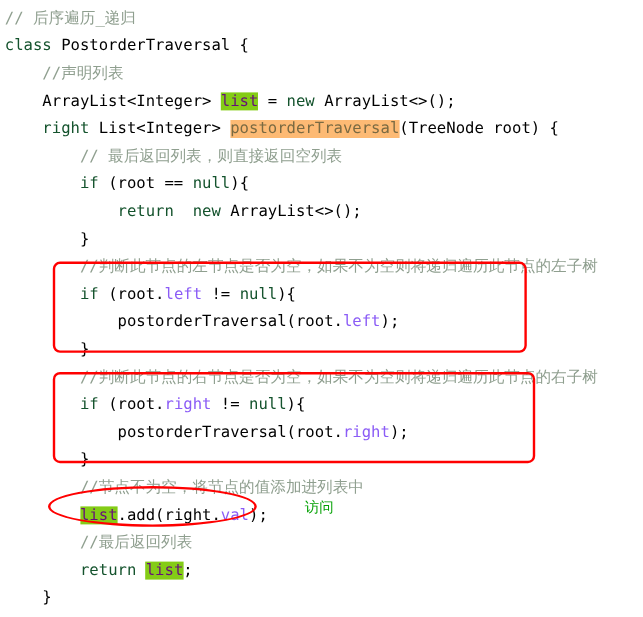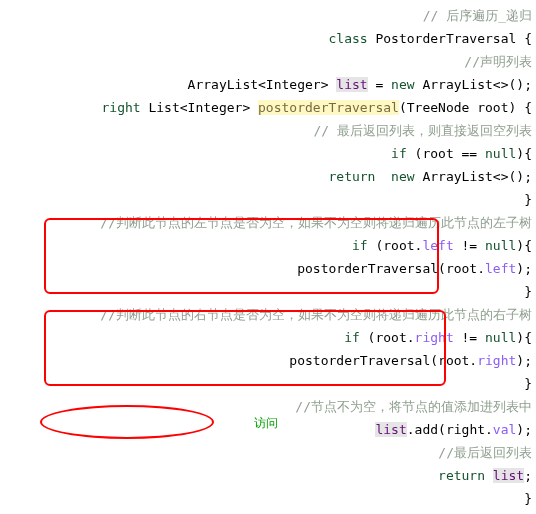--- a/index.html
+++ b/index.html
@@ -7,25 +7,25 @@
     padding: 4px;
     font-family: Consolas, Monaco, monospace;
     font-size: 13px;
     line-height: 23px;
     background: #ffffff;
     color: #000;
     width: 536px;
     box-sizing: border-box;
     position: relative;
   }
-  .line { white-space: pre; text-align: right; }
+  .line { white-space: pre; }
   .comment { color: #8f9f8f; }
   .kw { color: #14532d; font-weight: normal; }
-  .method-decl { color: #7a6a42; background: #fef9c3; margin-top: 18px; }
-  .var-hl { color: #660e7a; background: #e5e5e5; }
+  .method-decl { color: #7a6a42; background: #fdba74; margin-top: 18px; }
+  .var-hl { color: #660e7a; background: #84cc16; }
   .purple { color: #8b5cf6; }
   .annotation-label {
     position: absolute;
     color: #00a000;
     font-family: "Microsoft YaHei", sans-serif;
     font-size: 12px;
   }
   .red-box {
     position: absolute;
     border: 2px solid #f00;

